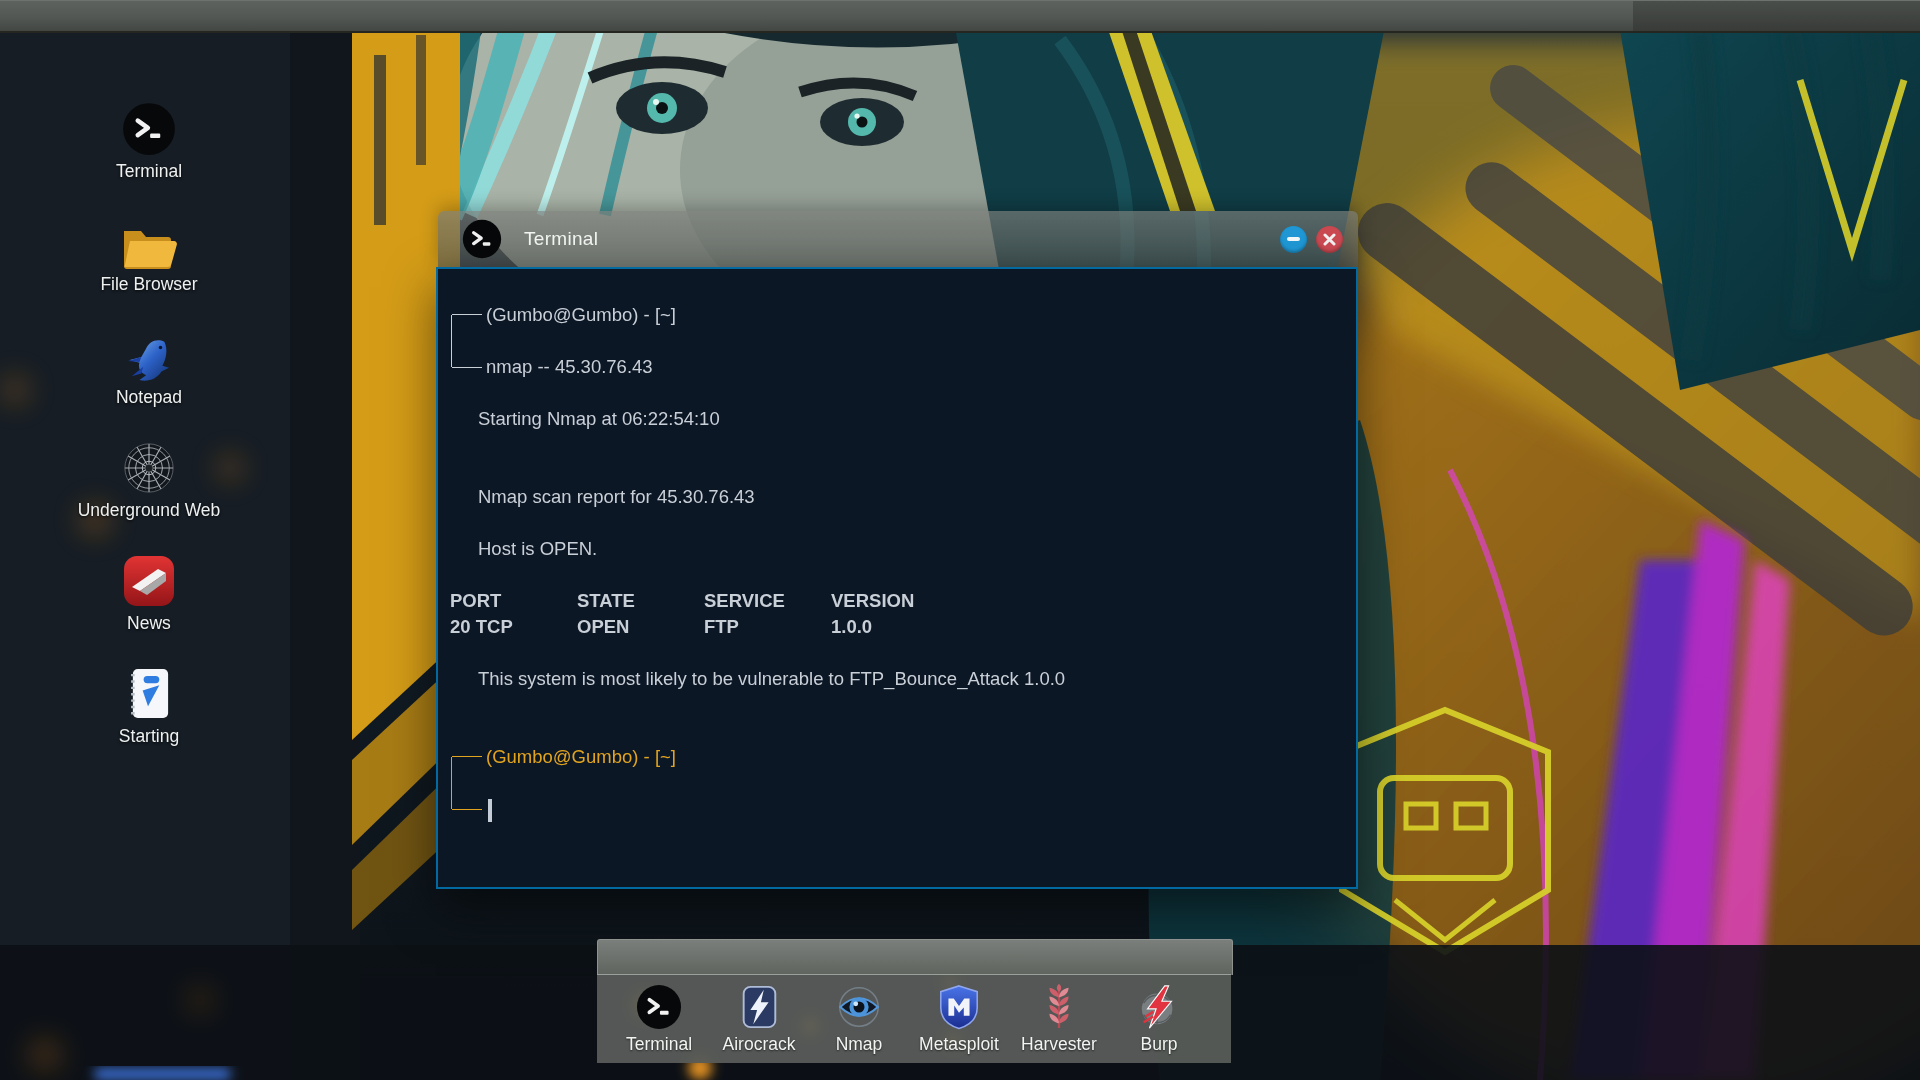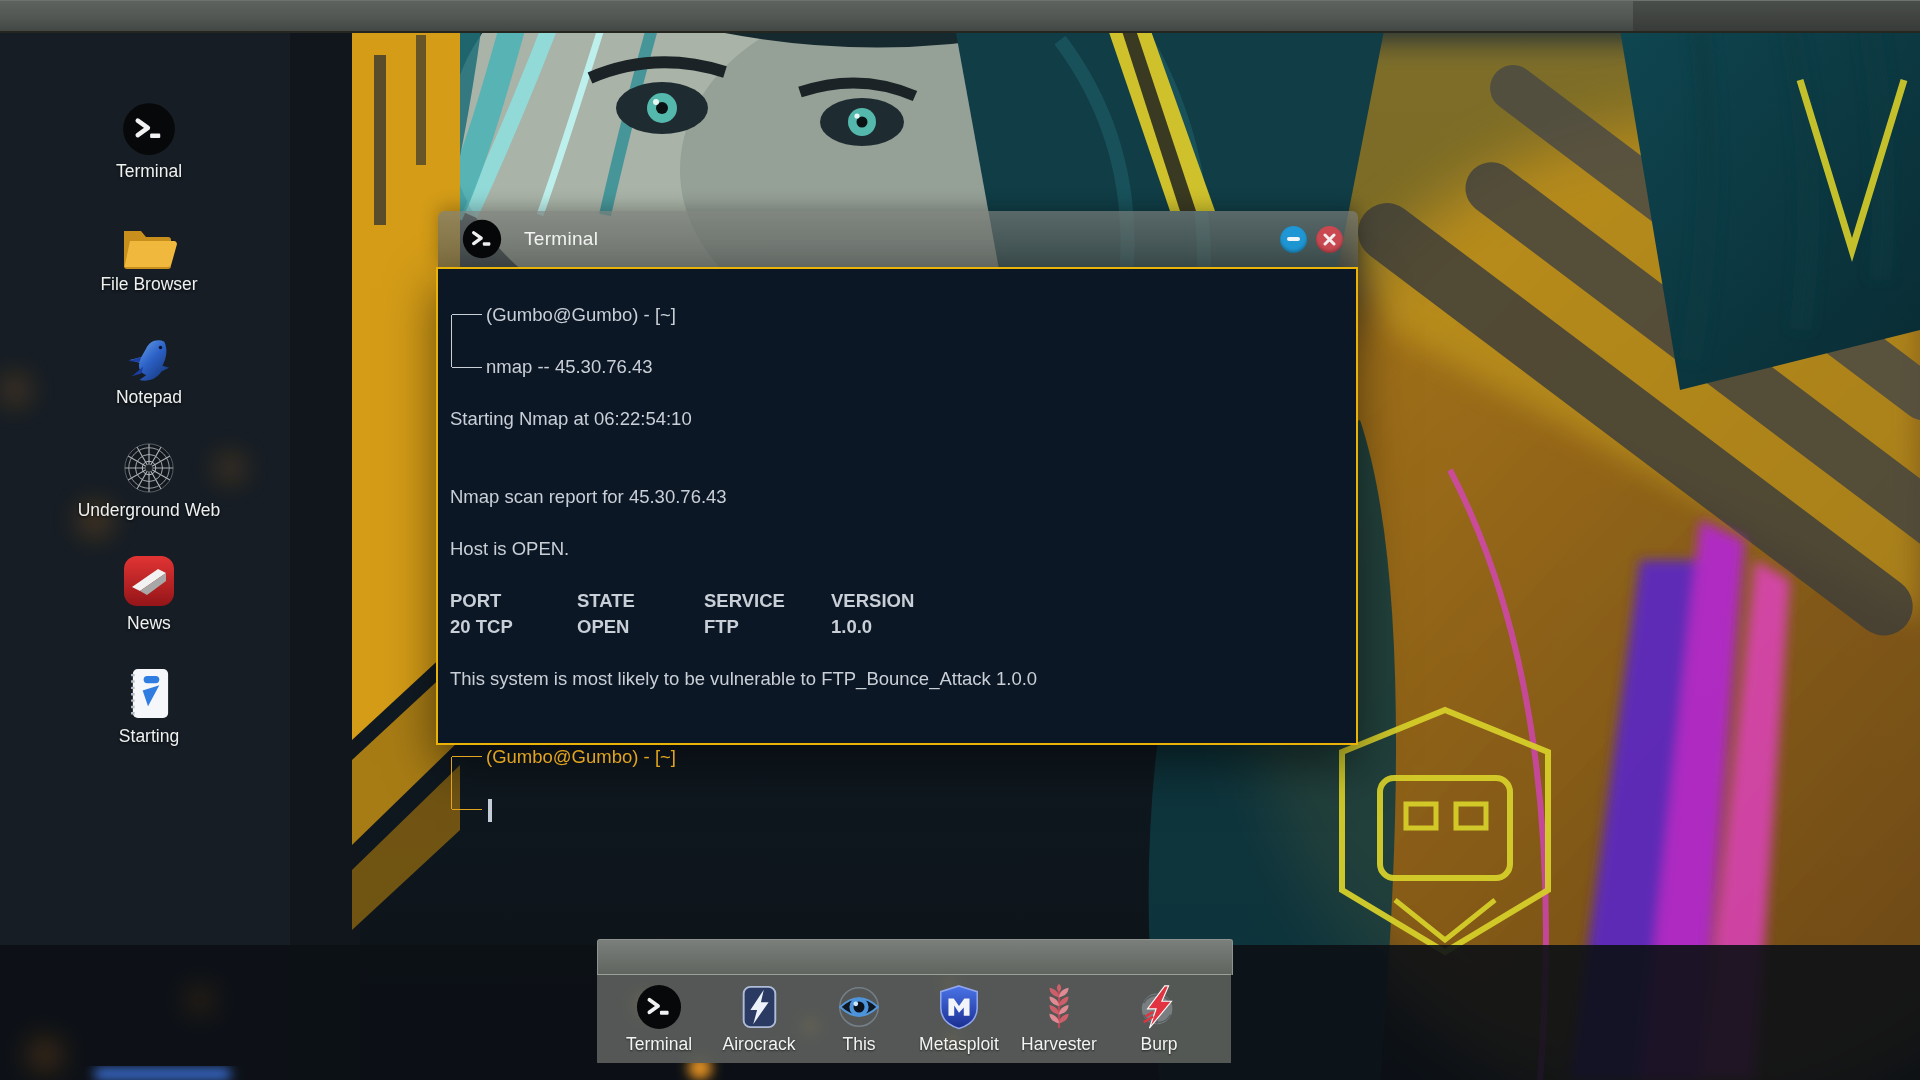--- a/index.html
+++ b/index.html
@@ -33,25 +33,25 @@
             box-shadow:0 -4px 18px rgba(0,0,0,.25);}
   .win-icon{margin-left:24px;width:40px;height:40px;}
   .win-title{margin-left:22px;font-size:19px;color:#f4f6f4;letter-spacing:.3px;}
   .win-controls{margin-left:auto;margin-right:15px;display:flex;gap:9px;}
   .win-btn{width:27px;height:27px;border-radius:50%;border:none;padding:0;
            display:flex;align-items:center;justify-content:center;cursor:pointer;}
   .btn-min{background:#1f98d5;box-shadow:inset 0 -2px 3px rgba(0,0,0,.25);}
   .btn-min .minus{display:block;width:13px;height:3.5px;border-radius:2px;background:#f2f7fa;}
   .btn-close{background:#cb4a52;box-shadow:inset 0 -2px 3px rgba(0,0,0,.25);}
 
-  .term-body{position:absolute;left:436px;top:267px;width:922px;height:478px;
-             box-sizing:border-box;background:#0c1726;border:2px solid #eab308;
+  .term-body{position:absolute;left:436px;top:267px;width:922px;height:622px;
+             box-sizing:border-box;background:#0c1726;border:2px solid #0369a1;
              box-shadow:0 20px 45px rgba(0,0,0,.5);cursor:text;}
   .term-content{padding:33px 20px 0 12px;font-size:18.5px;color:#c9cfd7;}
-  .tline{height:26px;line-height:26px;white-space:pre;}
+  .tline{height:26px;line-height:26px;white-space:pre;margin-left:28px;}
   .sp{height:26px;}
   .prompt-block{position:relative;}
   .prompt-block .bracket{position:absolute;left:1px;top:13px;width:30px;height:52px;
                          border-left:1.5px solid currentColor;}
   .prompt-block .bracket::before,
   .prompt-block .bracket::after{content:"";position:absolute;left:0;width:30px;
                          border-top:1.5px solid currentColor;}
   .prompt-block .bracket::before{top:-1px;}
   .prompt-block .bracket::after{bottom:-1px;}
   .pline{height:26px;line-height:26px;padding-left:36px;white-space:pre;}
@@ -431,21 +431,21 @@
           </svg>
         </span>
       <span class="dock-label">Airocrack</span>
     </div>
     <div class="dock-item">
       <span class="icon-wrap">
           <svg width="44" height="44">
             <use href="#ic-nmap"></use>
           </svg>
         </span>
-      <span class="dock-label">This</span>
+      <span class="dock-label">Nmap</span>
     </div>
     <div class="dock-item">
       <span class="icon-wrap">
           <svg width="46" height="46">
             <use href="#ic-metasploit"></use>
           </svg>
         </span>
       <span class="dock-label">Metasploit</span>
     </div>
     <div class="dock-item">

